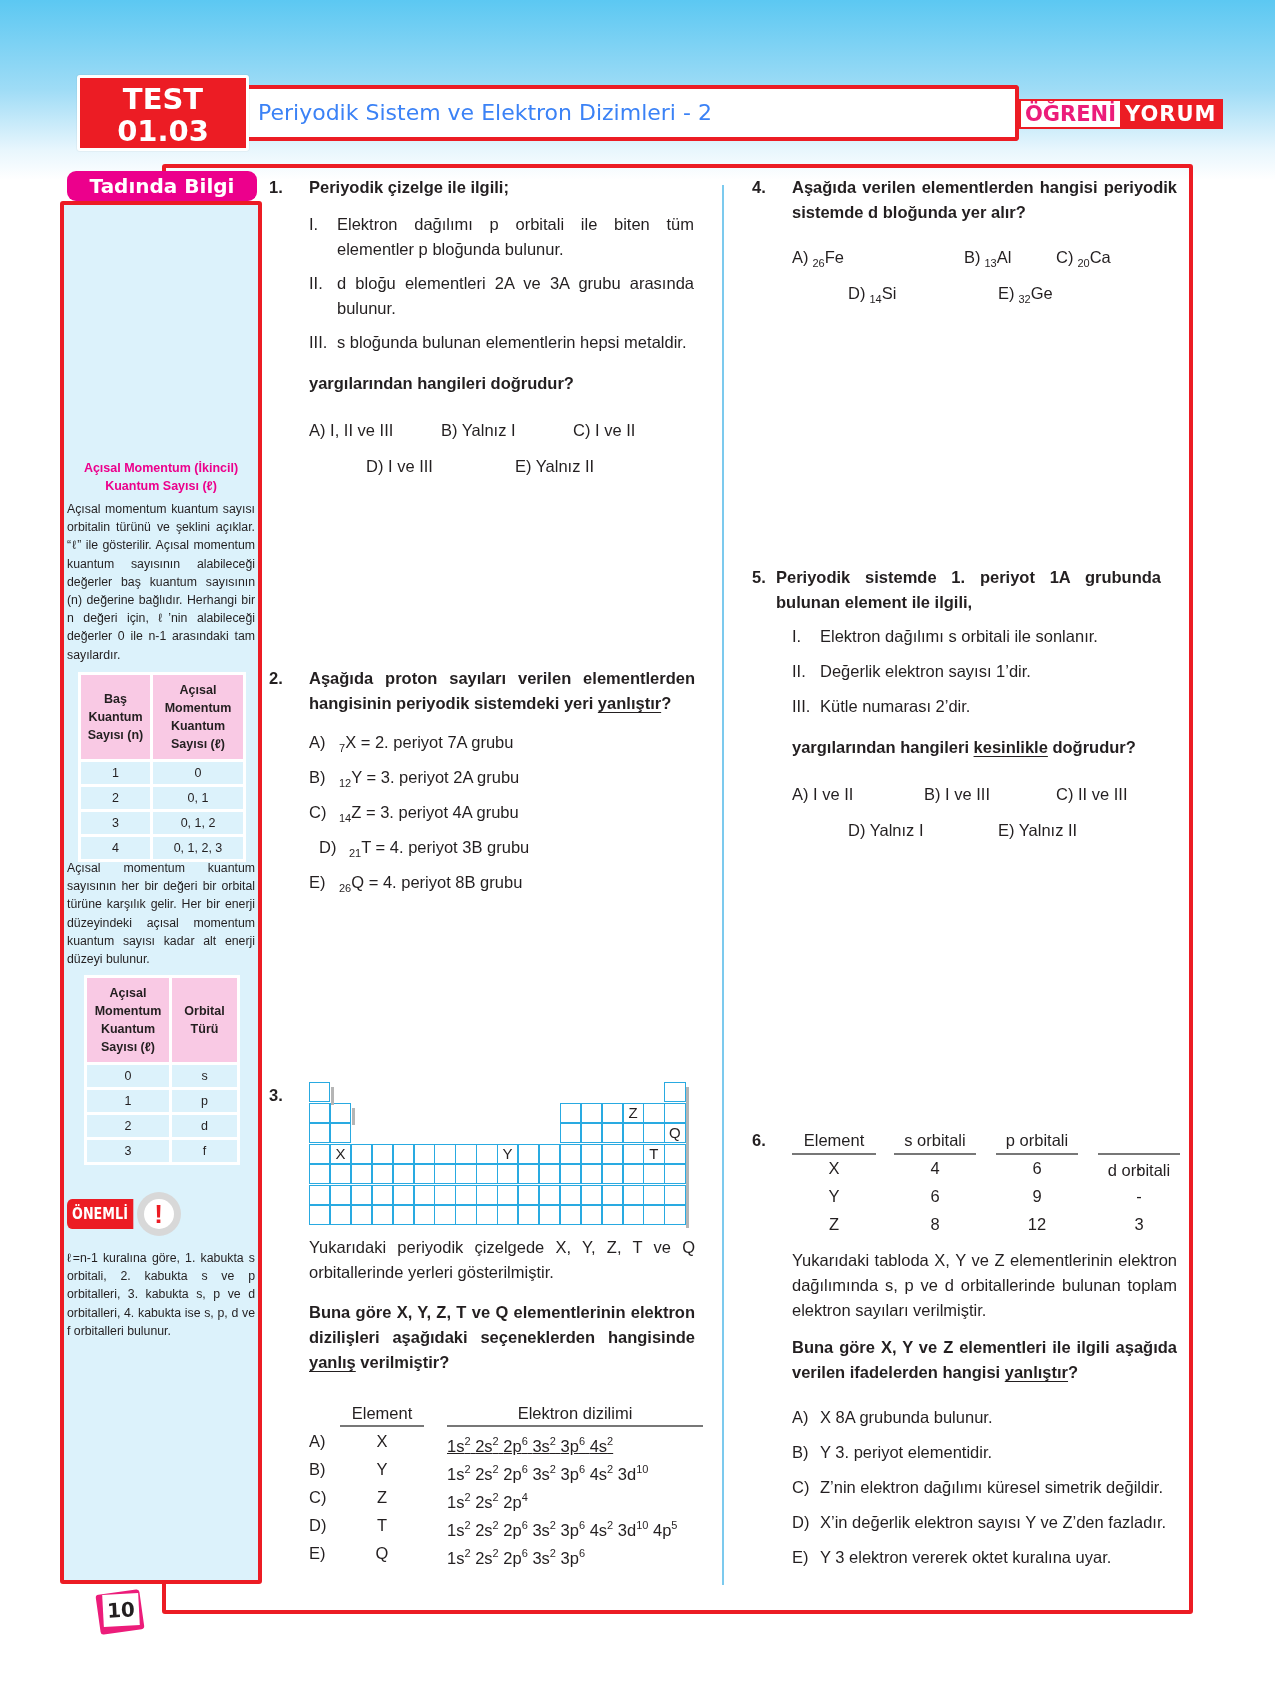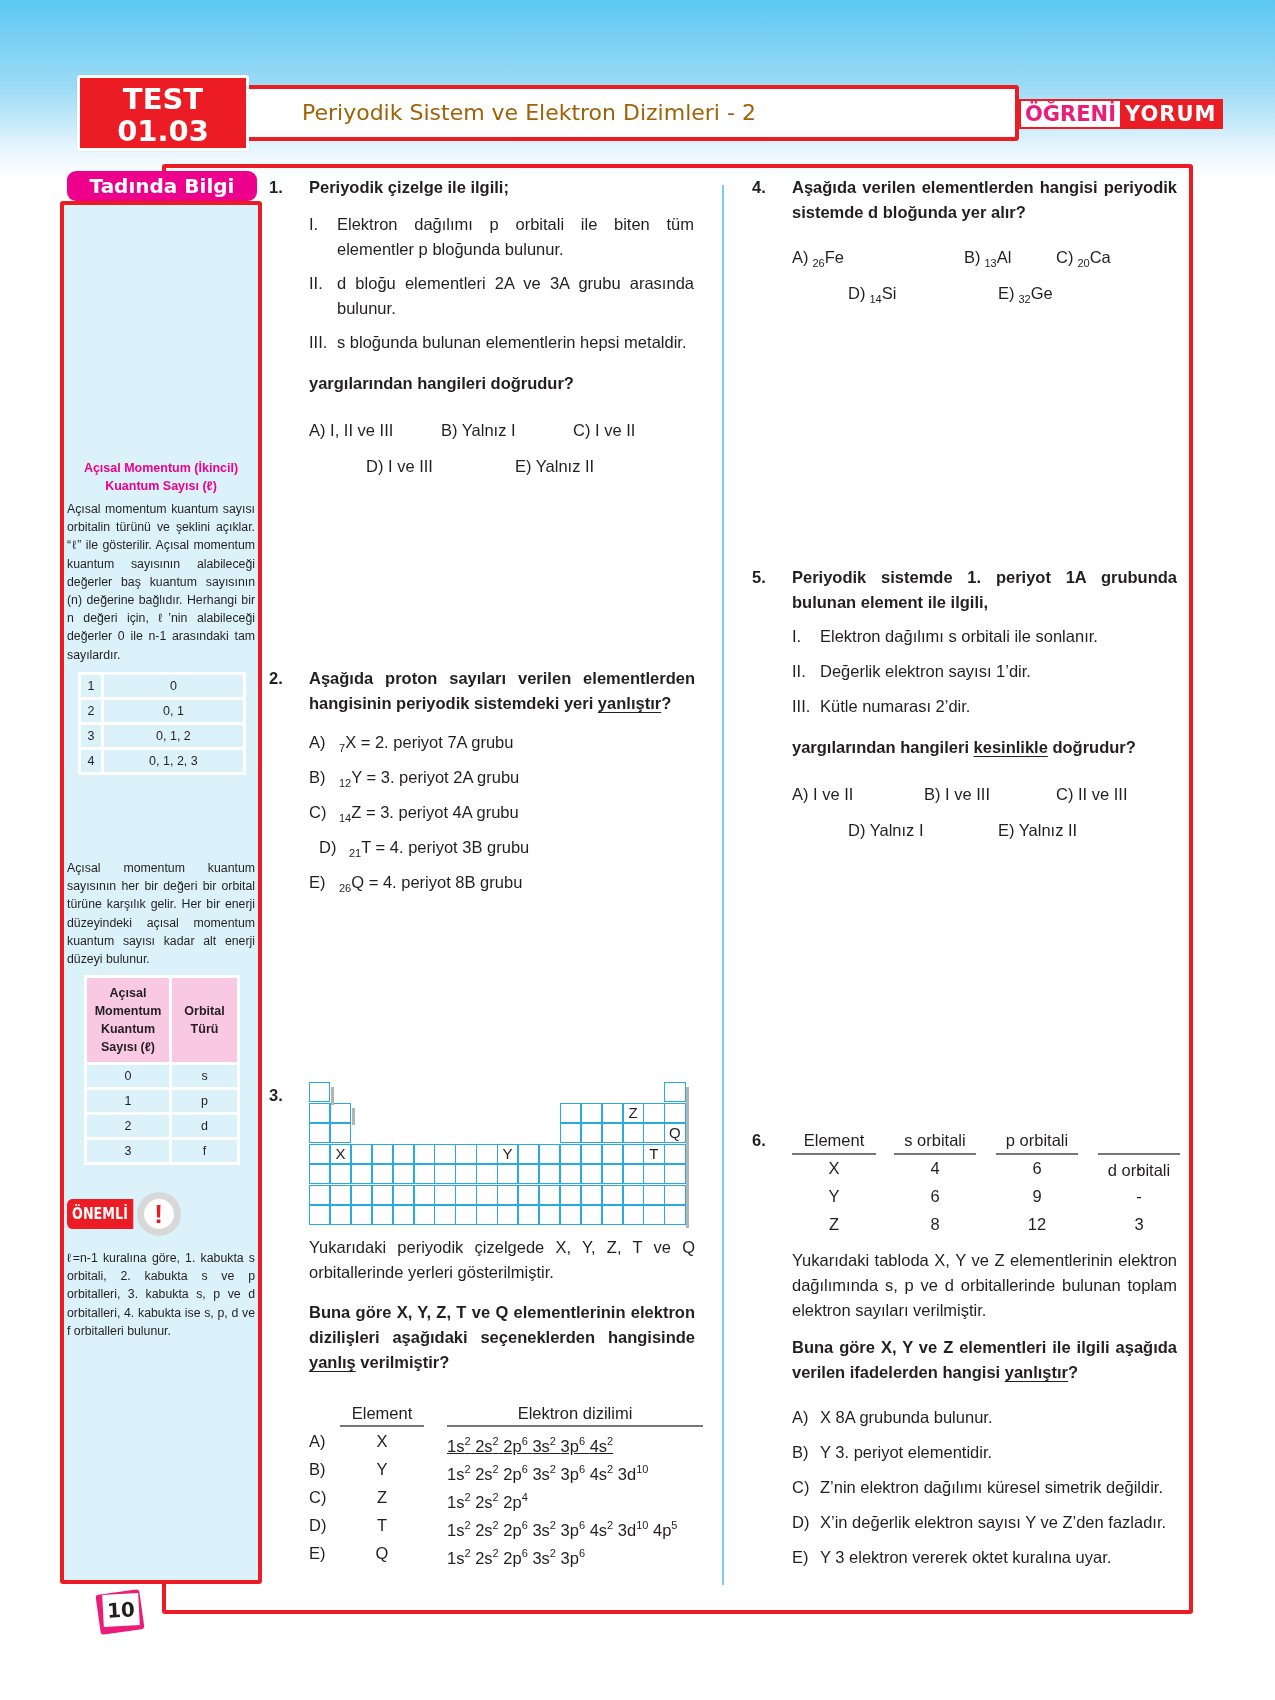--- a/index.html
+++ b/index.html
@@ -20,23 +20,22 @@
     color: #fff; font-family: "DejaVu Sans", sans-serif; font-weight: bold;
     text-align: center; line-height: 32px; font-size: 29px; padding-top: 5px;
     box-shadow: 0 0 0 1px rgba(0,0,0,0.03);
   }
   .title-box {
     left: 249px; top: 85px; width: 770px; height: 56px;
     border: 4px solid #ec1c24; border-left: none; background: #fff;
     border-radius: 0 4px 4px 0;
   }
   .title-text {
-    left: 258px; top: 100px; font-size: 22px; color: #a16207;
+    left: 258px; top: 100px; font-size: 22px; color: #3b82f6;
     font-family: "DejaVu Sans", sans-serif;
-    margin-left: 44px;
   }
   .brand { left: 1019px; top: 99px; height: 30px; display: flex; background: #ec1c24; padding: 2px; }
   .brand-a { background: #fff; color: #ec1c7a; font-weight: bold; font-size: 21px; padding: 1px 4px; font-family: "DejaVu Sans", sans-serif; line-height: 24px; }
   .brand-b { color: #fff; font-weight: bold; font-size: 21px; padding: 1px 5px; font-family: "DejaVu Sans", sans-serif; letter-spacing: 1px; line-height: 24px; }
 
   
   .main-frame {
     left: 162px; top: 164px; width: 1031px; height: 1450px;
     border: 4px solid #ec1c24; border-radius: 3px;
   }
@@ -122,20 +121,24 @@
 <div class="abs sidebar"></div>
 
 <div class="abs sb-heading">
   <div>Açısal Momentum (İkincil)</div>
   <div>Kuantum Sayısı (ℓ)</div>
 </div>
 <div class="abs sb-para" style="top:500px;">Açısal momentum kuantum sayısı orbitalin türünü ve şeklini açıklar. “ℓ” ile gösterilir. Açısal momentum kuantum sayısının alabileceği değerler baş kuantum sayısının (n) değerine bağlıdır. Herhangi bir n değeri için, ℓ’nin alabileceği değerler 0 ile n-1 arasındaki tam sayılardır.</div>
 
 <table class="sb-table" style="left:78px; top:672px; width:168px;">
   <tbody>
+      <tr>
+    <th style="width:69px">Baş Kuantum Sayısı (n)</th>
+    <th>Açısal Momentum Kuantum Sayısı (ℓ)</th>
+  </tr>
   <tr>
         <td>1</td>
         <td>0</td>
       </tr>
   <tr>
         <td>2</td>
         <td>0, 1</td>
       </tr>
   <tr>
         <td>3</td>
@@ -360,21 +363,21 @@
 <div class="abs qbold just" style="left:792px; top:175px; width:385px; text-align-last:left;">Aşağıda verilen elementlerden hangisi periyodik sistemde d bloğunda yer alır?</div>
 <div id="q4-options">
     <div class="abs opt-row" style="left:792px; top:248px;"><span style="margin-right: 4px;">A)</span><sub>26</sub><span>Fe</span></div>
     <div class="abs opt-row" style="left:964px; top:248px;"><span style="margin-right: 4px;">B)</span><sub>13</sub><span>Al</span></div>
     <div class="abs opt-row" style="left:1056px; top:248px;"><span style="margin-right: 4px;">C)</span><sub>20</sub><span>Ca</span></div>
     <div class="abs opt-row" style="left:848px; top:284px;"><span style="margin-right: 4px;">D)</span><sub>14</sub><span>Si</span></div>
     <div class="abs opt-row" style="left:998px; top:284px;"><span style="margin-right: 4px;">E)</span><sub>32</sub><span>Ge</span></div>
   </div>
 
 <div class="abs qnum" style="left:752px; top:568px;">5.</div>
-<div class="abs qbold just" style="left:792px; top:565px; width:385px; text-align-last:left;">Periyodik sistemde 1. periyot 1A grubunda bulunan element ile ilgili,</div>
+<div class="abs qbold just" style="left:776px; top:565px; width:385px; text-align-last:left;">Periyodik sistemde 1. periyot 1A grubunda bulunan element ile ilgili,</div>
 <div class="abs qtext" style="left:792px; top:624px; display:flex;">
   <span class="roman">I.</span>
     <span>Elektron dağılımı s orbitali ile sonlanır.</span>
 </div>
 <div class="abs qtext" style="left:792px; top:659px; display:flex;">
   <span class="roman">II.</span>
     <span>Değerlik elektron sayısı 1’dir.</span>
 </div>
 <div class="abs qtext" style="left:792px; top:694px; display:flex;">
   <span class="roman">III.</span>

